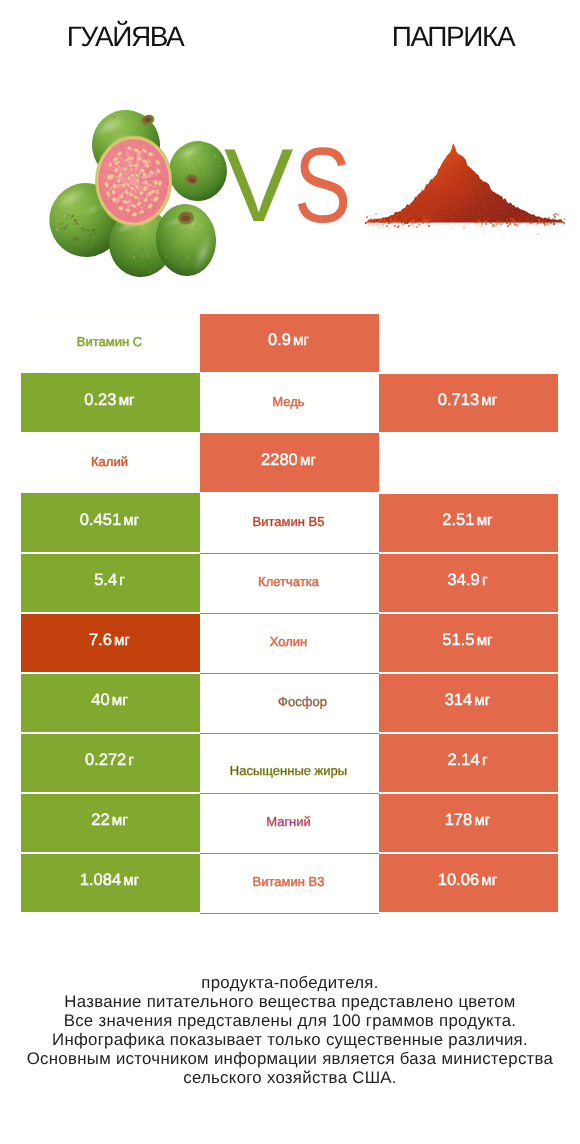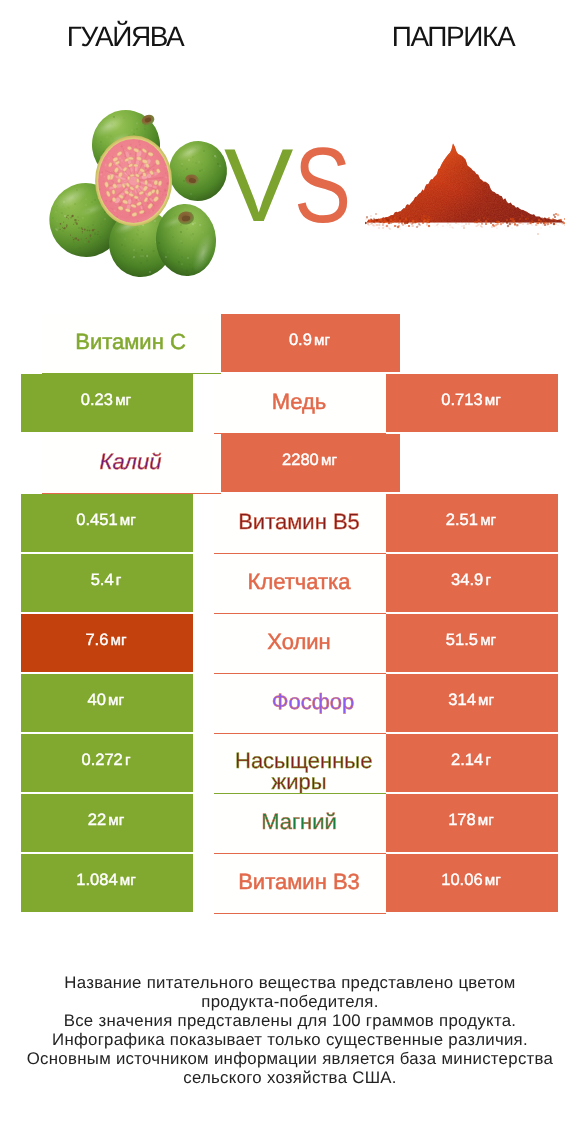--- a/index.html
+++ b/index.html
@@ -31,22 +31,22 @@
   .tbl{position:absolute;left:21px;top:314px;width:537px;}
   .row{display:flex;height:58px;margin-bottom:2px;}
   .row .cm{margin-top:0;}
   .row:last-child{margin-bottom:0;}
   .cell{width:179px;height:58px;box-sizing:border-box;display:flex;
         align-items:center;justify-content:center;text-align:center;}
   .cm .inner{max-width:128px;top:-1.5px;}
   .cm .inner.two{top:7px;}
   .cl,.cr{color:#ffffff;font-size:16.5px;font-weight:400;letter-spacing:0px;line-height:16px;
           -webkit-text-stroke:0.42px #ffffff;}
-  .cm{background:#fffffe;font-size:22px;font-weight:400;line-height:21.5px;
-      height:60px;position:relative;margin-left:21px;}
+  .cm{background:#fffffe;font-size:13px;font-weight:400;line-height:21.5px;
+      height:60px;position:relative;}
   .cm .bdr{position:absolute;left:0;right:0;bottom:0px;height:1.4px;}
   .unit{font-size:15.2px;margin-left:2.2px;}
   .cell span.inner{display:block;position:relative;top:-2.5px;left:-1px;}
 
   
   .foot{position:absolute;left:0;top:973px;width:580px;text-align:center;
         font-size:16.8px;line-height:19px;color:#232323;font-weight:400;letter-spacing:0.3px;}
   .foot div{white-space:nowrap;}
 </style>
 </head>
@@ -1209,21 +1209,21 @@
         </div>
         <div class="cell cm" style="color:#e2694a;-webkit-text-stroke:0.5px #e2694a;">
           <span class="inner">Медь</span>
           <span class="bdr" style="background:#e2694a"></span>
         </div>
         <div class="cell cr" style="background:#e2694a">
           <span class="inner"><span>0.713</span><span class="unit">мг</span></span>
         </div>
       </div>
       <div class="row">
-        <div class="cell cm" style="color:#701a75;font-style:italic;-webkit-text-stroke:0.5px #e2694a;">
+        <div class="cell cm" style="color:#c2410c;-webkit-text-stroke:0.5px #e2694a;">
           <span class="inner">Калий</span>
           <span class="bdr" style="background:#e2694a"></span>
         </div>
         <div class="cell cr" style="background:#e2694a">
           <span class="inner"><span>2280</span><span class="unit">мг</span></span>
         </div>
       </div>
       <div class="row">
         <div class="cell cl" style="background:#82a92f">
           <span class="inner"><span>0.451</span><span class="unit">мг</span></span>
@@ -1257,21 +1257,21 @@
           <span class="bdr" style="background:#e2694a"></span>
         </div>
         <div class="cell cr" style="background:#e2694a">
           <span class="inner"><span>51.5</span><span class="unit">мг</span></span>
         </div>
       </div>
       <div class="row">
         <div class="cell cl" style="background:#82a92f">
           <span class="inner"><span>40</span><span class="unit">мг</span></span>
         </div>
-        <div class="cell cm" style="color:#8b5cf6;padding-left:28px;-webkit-text-stroke:0.5px #e2694a;">
+        <div class="cell cm" style="color:#0f766e;padding-left:28px;-webkit-text-stroke:0.5px #e2694a;">
           <span class="inner">Фосфор</span>
           <span class="bdr" style="background:#e2694a"></span>
         </div>
         <div class="cell cr" style="background:#e2694a">
           <span class="inner"><span>314</span><span class="unit">мг</span></span>
         </div>
       </div>
       <div class="row">
         <div class="cell cl" style="background:#82a92f">
           <span class="inner"><span>0.272</span><span class="unit">г</span></span>
@@ -1281,21 +1281,21 @@
           <span class="bdr" style="background:#82a92f"></span>
         </div>
         <div class="cell cr" style="background:#e2694a">
           <span class="inner"><span>2.14</span><span class="unit">г</span></span>
         </div>
       </div>
       <div class="row">
         <div class="cell cl" style="background:#82a92f">
           <span class="inner"><span>22</span><span class="unit">мг</span></span>
         </div>
-        <div class="cell cm" style="color:#15803d;-webkit-text-stroke:0.5px #e2694a;">
+        <div class="cell cm" style="color:#6d28d9;-webkit-text-stroke:0.5px #e2694a;">
           <span class="inner">Магний</span>
           <span class="bdr" style="background:#e2694a"></span>
         </div>
         <div class="cell cr" style="background:#e2694a">
           <span class="inner"><span>178</span><span class="unit">мг</span></span>
         </div>
       </div>
       <div class="row">
         <div class="cell cl" style="background:#82a92f">
           <span class="inner"><span>1.084</span><span class="unit">мг</span></span>
@@ -1304,21 +1304,21 @@
           <span class="inner">Витамин B3</span>
           <span class="bdr" style="background:#e2694a"></span>
         </div>
         <div class="cell cr" style="background:#e2694a">
           <span class="inner"><span>10.06</span><span class="unit">мг</span></span>
         </div>
       </div>
     </div>
 
   <div class="foot" id="foot">
+      <div>продукта-победителя.</div>
       <div>Название питательного вещества представлено цветом</div>
-      <div>продукта-победителя.</div>
       <div>Все значения представлены для 100 граммов продукта.</div>
       <div>Инфографика показывает только существенные различия.</div>
       <div>Основным источником информации является база министерства</div>
       <div>сельского хозяйства США.</div>
     </div>
 
 </div>
 
 </body></html>

